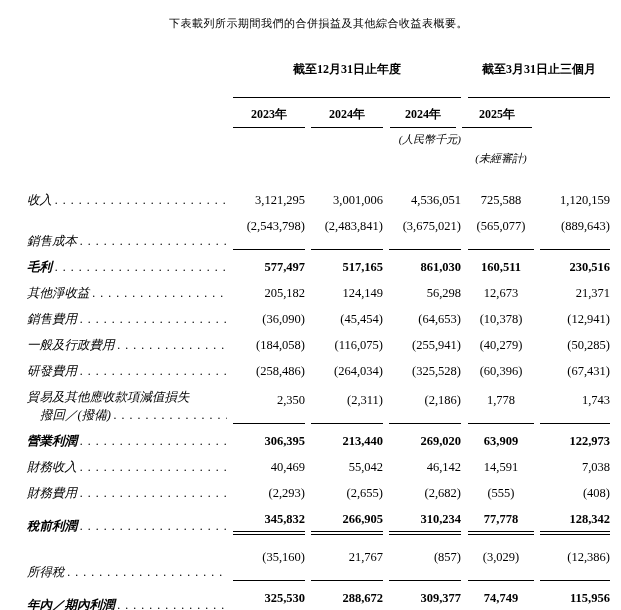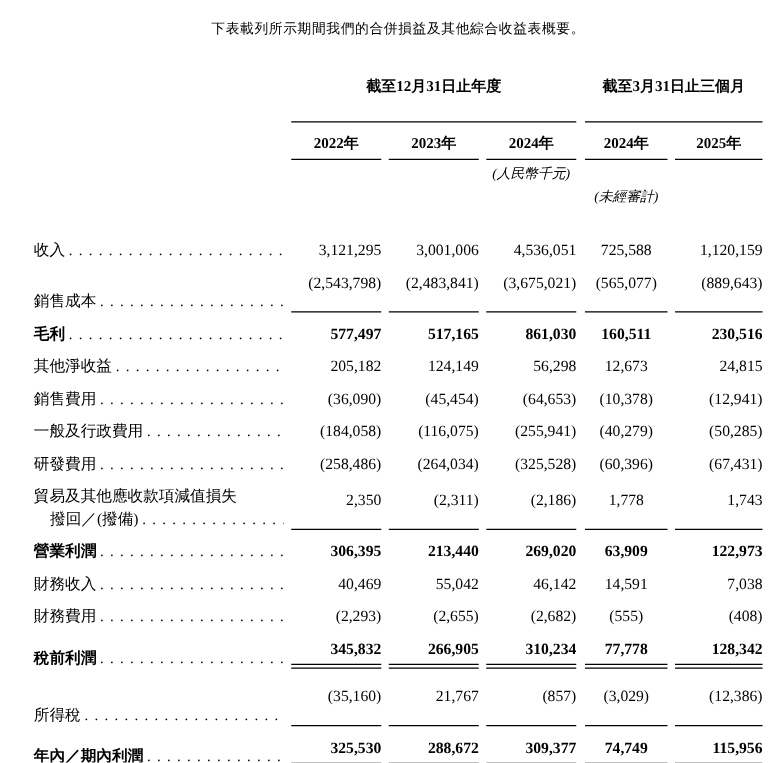--- a/index.html
+++ b/index.html
@@ -18,21 +18,21 @@
     line-height: 18px;
     text-align: center;
   }
   .ftable {
     margin-top: 30px;
     width: 583px;
     font-size: 12.5px;
   }
   .hrow, .trow { display: flex; align-items: flex-end; }
   .cell { flex: none; }
-  .label { width: 200px; line-height: 18px; }
+  .label { width: 200px; line-height: 18px; font-style: italic; }
   .num { text-align: right; line-height: 18px; white-space: nowrap; }
   .c0 { width: 72px; margin-left: 6px; }
   .c1 { width: 72px; margin-left: 6px; }
   .c2 { width: 72px; margin-left: 6px; text-align: right; }
   .c3 { width: 66px; margin-left: 7px; text-align: center; }
   .c4 { width: 70px; margin-left: 6px; }
   .group {
     text-align: center;
     font-weight: bold;
     font-size: 12px;
@@ -49,21 +49,20 @@
     font-size: 12px;
     text-align: center;
     border-bottom: 1.5px solid #000;
     padding: 7px 0 4px 0;
   }
   .notes  { margin-top: 4px; }
   .notes2 { margin-top: 5px; }
   .note {
     font-style: italic;
     font-size: 11px;
-    text-align: center;
     line-height: 14px;
   }
   #rows { margin-top: 26px; }
   .trow { margin-top: 8px; }
   .trow.gap-before { margin-top: 13px; }
   .trow.bold .label, .trow.bold .num { font-weight: bold; }
   .l2 { display: flex; align-items: baseline; }
   .lbl { white-space: nowrap; }
   .dots {
     flex: 1;
@@ -91,21 +90,20 @@
   <div class="ftable">
 
     <div class="hrow">
       <div class="cell label"></div>
       <div class="group g1">截至12月31日止年度</div>
       <div class="group g2">截至3月31日止三個月</div>
     </div>
 
     <div class="hrow years">
       <div class="cell label"></div>
-      <div class="cell num c0 yh">2022年</div>
       <div class="cell num c1 yh">2023年</div>
       <div class="cell num c2 yh">2024年</div>
       <div class="cell num c3 yh">2024年</div>
       <div class="cell num c4 yh">2025年</div>
     </div>
 
     <div class="hrow notes">
       <div class="cell label"></div>
       <div class="cell num c0"></div>
       <div class="cell num c1"></div>
@@ -167,21 +165,21 @@
           <div class="cell label">
             <div class="l2">
               <span class="lbl">其他淨收益</span>
               <span class="dots"></span>
             </div>
           </div>
           <div class="cell num c0">205,182</div>
           <div class="cell num c1">124,149</div>
           <div class="cell num c2">56,298</div>
           <div class="cell num c3">12,673</div>
-          <div class="cell num c4">24,815</div>
+          <div class="cell num c4">21,371</div>
         </div>
         <div class="trow">
           <div class="cell label">
             <div class="l2">
               <span class="lbl">銷售費用</span>
               <span class="dots"></span>
             </div>
           </div>
           <div class="cell num c0">(36,090)</div>
           <div class="cell num c1">(45,454)</div>

